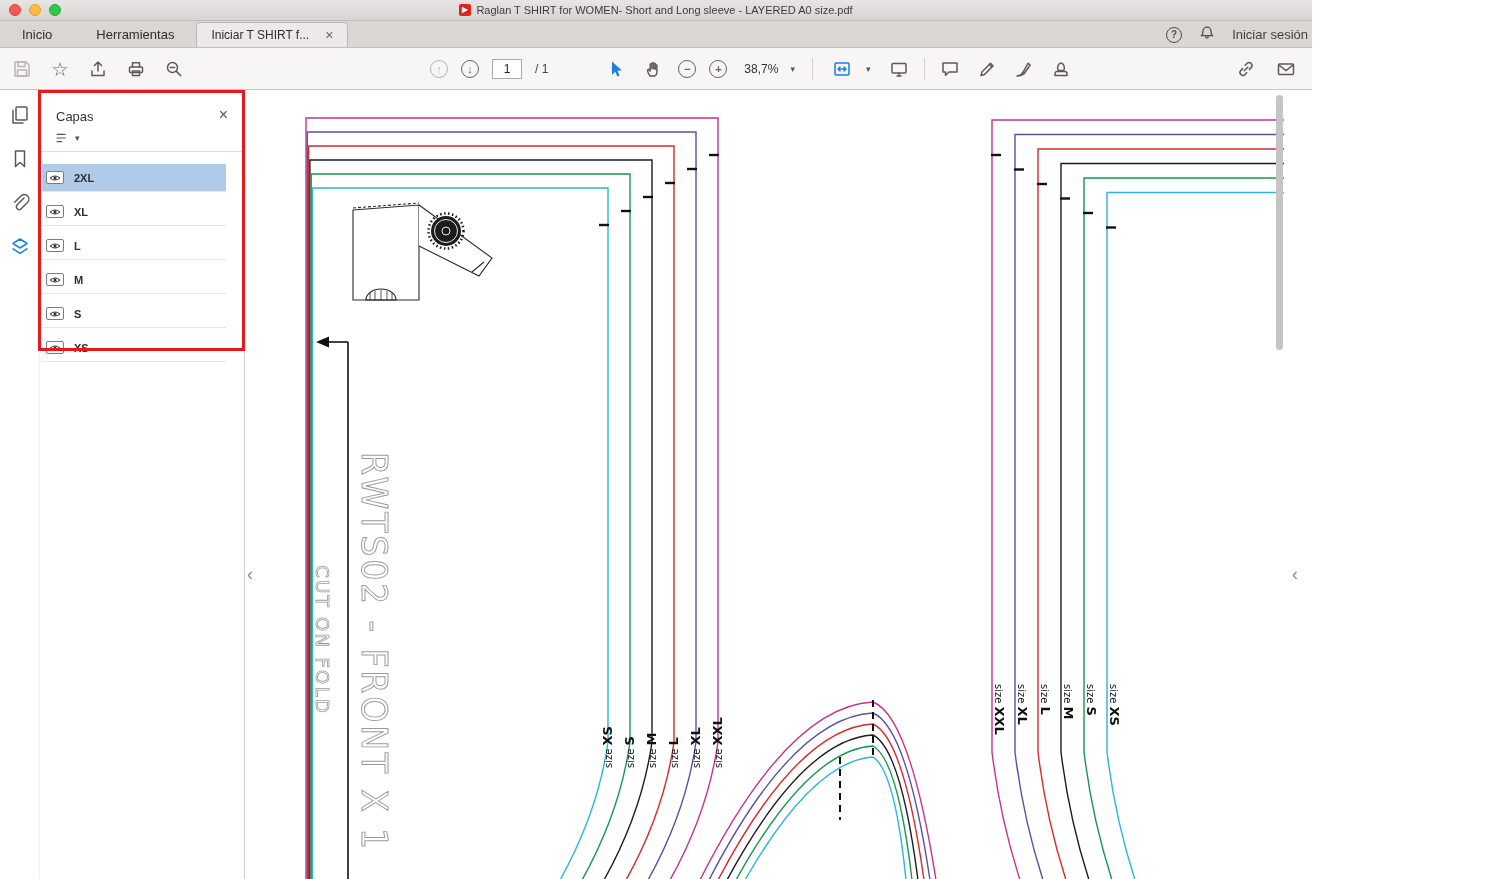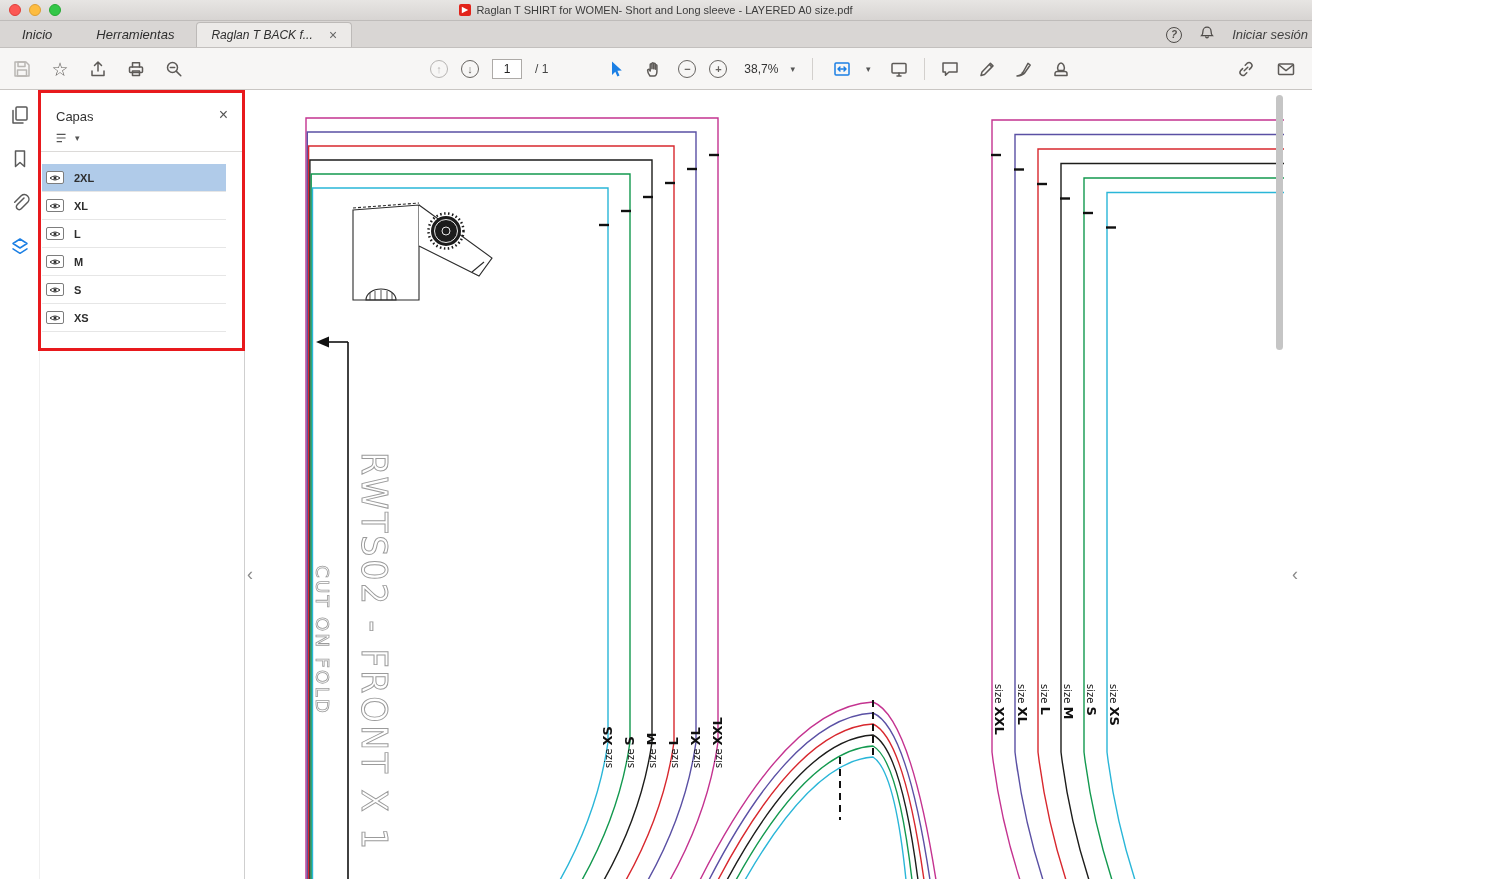--- a/index.html
+++ b/index.html
@@ -15,21 +15,21 @@
   .light.red { background:#fc5753; border:1px solid #df3e38; }
   .light.yellow { background:#fdbc40; border:1px solid #de9f34; }
   .light.green { background:#33c748; border:1px solid #27aa35; }
   .title-wrap { position:absolute; left:0; right:0; display:flex; justify-content:center; align-items:center; gap:5px; pointer-events:none; }
   .pdficon { width:12px; height:12px; background:#e2231a; border-radius:2px; display:inline-flex; align-items:center; justify-content:center; }
   .pdficon svg { width:8px; height:8px; }
   .win-title { font-size:11px; color:#3c3c3c; }
 
   
   .tabbar { position:absolute; top:21px; left:0; right:0; height:27px; background:#d9d6d4;
-    border-bottom:1px solid #c3c0be; display:flex; align-items:stretch;font-style:italic; }
+    border-bottom:1px solid #c3c0be; display:flex; align-items:stretch; }
   .menu-item { display:flex; align-items:center; padding:0 22px; font-size:13px; color:#2e2e2e; cursor:default; }
   .doc-tab { display:flex; align-items:center; gap:10px; padding:0 14px; margin-top:1px;
     background:#eceae8; border:1px solid #bdbab8; border-bottom:none; border-radius:4px 4px 0 0;
     font-size:12px; color:#2e2e2e; min-width:150px; }
   .doc-tab .tab-close { color:#666; font-size:14px; margin-left:6px; }
   .tab-right { position:absolute; right:0; top:0; height:27px; display:flex; align-items:center; gap:16px; padding-right:4px; }
   .help-circle { width:16px; height:16px; border:1.4px solid #4f4c49; border-radius:50%;
     display:flex; align-items:center; justify-content:center; font-size:10px; color:#4f4c49; font-weight:bold; }
   .bell svg { width:18px; height:18px; stroke:#4f4c49; fill:none; stroke-width:1.4; }
   .signin { font-size:13px; color:#404040; white-space:nowrap; }
@@ -63,21 +63,21 @@
   .strip-btn svg { width:22px; height:22px; stroke:#5a5a5a; fill:none; stroke-width:1.5; stroke-linecap:round; stroke-linejoin:round; }
   .strip-btn.active svg { stroke:#1b7fe4; }
 
   .layers-panel { width:205px; background:#fff; border-right:1px solid #cfcfcf; position:relative; }
   .panel-header { height:34px; display:flex; align-items:flex-end; justify-content:space-between; padding:0 16px; }
   .panel-title { font-size:13px; color:#333; }
   .panel-close { font-size:16px; color:#555; }
   .panel-options { height:28px; display:flex; align-items:center; gap:5px; padding-left:14px; border-bottom:1px solid #dcdad8; }
   .panel-options svg { width:16px; height:16px; stroke:#555; fill:none; stroke-width:1.4; }
   .layer-rows { margin:12px 18px 0 2px; }
-  .layer-row { height:28px; display:flex; align-items:center; gap:10px; padding-left:4px; border-bottom:1px solid #e6e6e6; }
+  .layer-row { height:28px; display:flex; align-items:center; gap:10px; padding-left:4px; border-bottom:1px solid #e6e6e6;margin-top:6px; }
   .layer-row.selected { background:#b0cbe9; }
   .eye-box { width:18px; height:13px; border:1px solid #7d7d7d; border-radius:2px; background:#fff;
     display:flex; align-items:center; justify-content:center; }
   .layer-label { font-size:11px; font-weight:bold; color:#2e2e2e; }
 
   .doc-area { flex:1; position:relative; background:#fff; overflow:hidden; }
   .doc-area svg.pattern { position:absolute; left:0; top:0; }
   .collapse-left { position:absolute; left:2px; top:474px; font-size:18px; color:#8a8a8a; }
   .v-scrollbar { position:absolute; right:1px; top:5px; width:7px; height:255px; background:#c5c5c5; border-radius:4px; }
   .right-rail { width:28px; background:#fff; position:relative; }
@@ -106,21 +106,21 @@
           </svg>
       </span>
       <span class="win-title">Raglan T SHIRT for WOMEN- Short and Long sleeve - LAYERED A0 size.pdf</span>
     </div>
   </div>
 
   <div class="tabbar">
     <div class="menu-item">Inicio</div>
     <div class="menu-item">Herramientas</div>
     <div class="doc-tab">
-      <span>Raglan T BACK f...</span>
+      <span>Iniciar T SHIRT f...</span>
       <span class="tab-close">×</span>
     </div>
     <div class="tab-right">
       <span class="help-circle">?</span>
       <span class="bell">
         <svg viewBox="0 0 20 20">
             <path d="M10 3.5 a4.5 4.5 0 0 1 4.5 4.5 c0 3.2 .9 4.2 1.6 5 H3.9 c.7 -.8 1.6 -1.8 1.6 -5 A4.5 4.5 0 0 1 10 3.5 z M8.5 13.8 a1.5 1.5 0 0 0 3 0"></path>
           </svg>
       </span>
       <span class="signin">Iniciar sesión</span>

